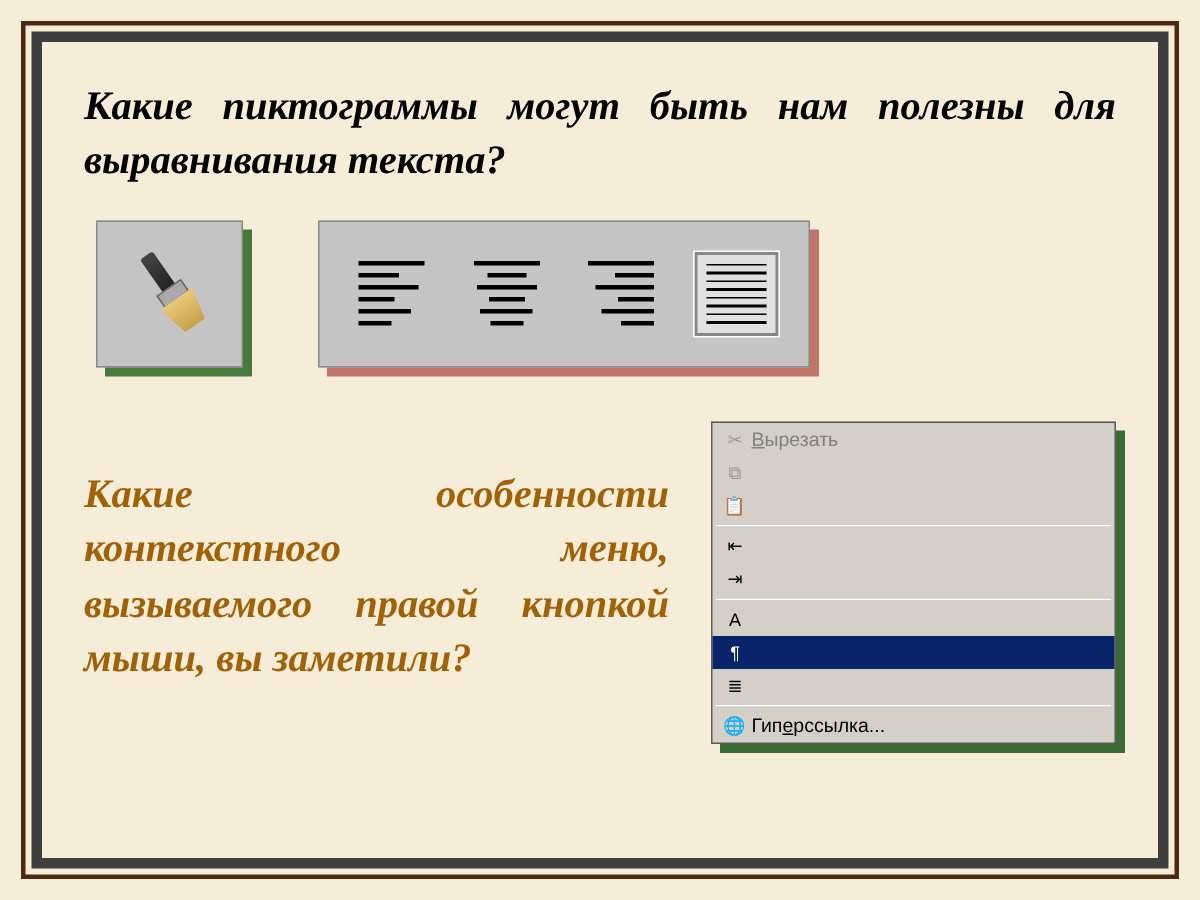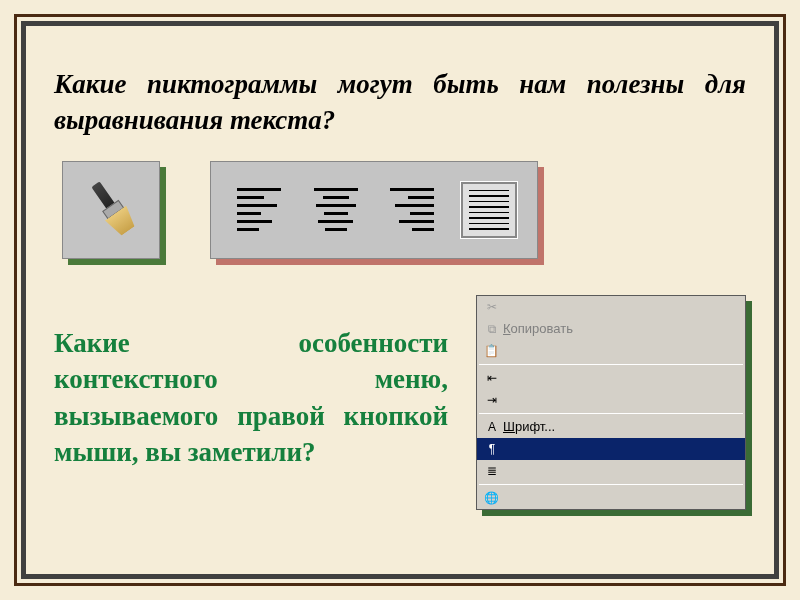--- a/index.html
+++ b/index.html
@@ -11,22 +11,22 @@
     position: relative;
   }
   .outer-frame {
     position: absolute;
     top: 14px; left: 14px; right: 14px; bottom: 14px;
     border: 3px solid #4a2a12;
   }
   .inner-frame {
     position: absolute;
     top: 4px; left: 4px; right: 4px; bottom: 4px;
-    border: 5px solid #404040;
-    padding: 40px 28px;
+    border: 7px solid #404040;
+    padding: 24px 28px;
   }
   .q1 {
     font-size: 27px;
     font-weight: bold;
     font-style: italic;
     color: #000;
     line-height: 1.35;
     text-align: justify;
     margin-bottom: 22px;
   }
@@ -90,21 +90,22 @@
   .al-right .aline{margin-left:auto}.al-right .aline:nth-child(1){width:100%}.al-right .aline:nth-child(2){width:60%}.al-right .aline:nth-child(3){width:90%}.al-right .aline:nth-child(4){width:55%}.al-right .aline:nth-child(5){width:80%}.al-right .aline:nth-child(6){width:50%}
   .al-just .aline{width:100%}.al-just .aline{height:2px}.al-just{gap:4px;padding:6px}
   .al-just .aline:nth-child(1),.al-just .aline:nth-child(2),.al-just .aline:nth-child(3),.al-just .aline:nth-child(4),.al-just .aline:nth-child(5),.al-just .aline:nth-child(6),.al-just .aline:nth-child(7),.al-just .aline:nth-child(8){display:block}
 
   .lower {
     display:flex; gap:28px; align-items:flex-start;
   }
   .q2 {
     font-size: 27px;
     font-weight: bold;
-    color:#15803d;
+    font-style: italic;
+    color:#a16207;
     line-height:1.35;
     text-align: justify;
     flex: 1;
     padding-top: 30px;
   }
   .ctx-wrap { position:relative; width:270px; }
   .ctx-wrap .sh { position:absolute; top:6px; left:6px; width:100%; height:100%; }
   .ctx {
     position:relative;
     background:#d4d0c8;
@@ -194,48 +195,48 @@
     </div>
 
     <div class="lower">
       <div class="q2">Какие особенности контекстного меню, вызываемого правой кнопкой мыши, вы заметили?</div>
 
       <div class="ctx-wrap">
         <div class="sh sh-dgreen"></div>
         <div class="ctx" id="ctx">
             <div class="mi">
               <span class="ic">✂</span>
+              <span class="lbl"><span class="ul">В</span>ырезать</span>
             </div>
             <div class="mi">
               <span class="ic">⧉</span>
-              <span class="lbl"><span class="ul">К</span>опировать</span>
             </div>
             <div class="mi en">
               <span class="ic">📋</span>
             </div>
             <div class="sep"></div>
             <div class="mi en">
               <span class="ic">⇤</span>
             </div>
             <div class="mi en">
               <span class="ic">⇥</span>
             </div>
             <div class="sep"></div>
             <div class="mi en">
               <span class="ic">A</span>
-              <span class="lbl"><span class="ul">Ш</span>рифт...</span>
             </div>
             <div class="mi en sel">
               <span class="ic">¶</span>
             </div>
             <div class="mi en">
               <span class="ic">≣</span>
             </div>
             <div class="sep"></div>
             <div class="mi en">
               <span class="ic">🌐</span>
+              <span class="lbl">Гип<span class="ul">е</span>рссылка...</span>
             </div>
           </div>
       </div>
     </div>
 
   </div>
 </div>
 
 </body></html>

